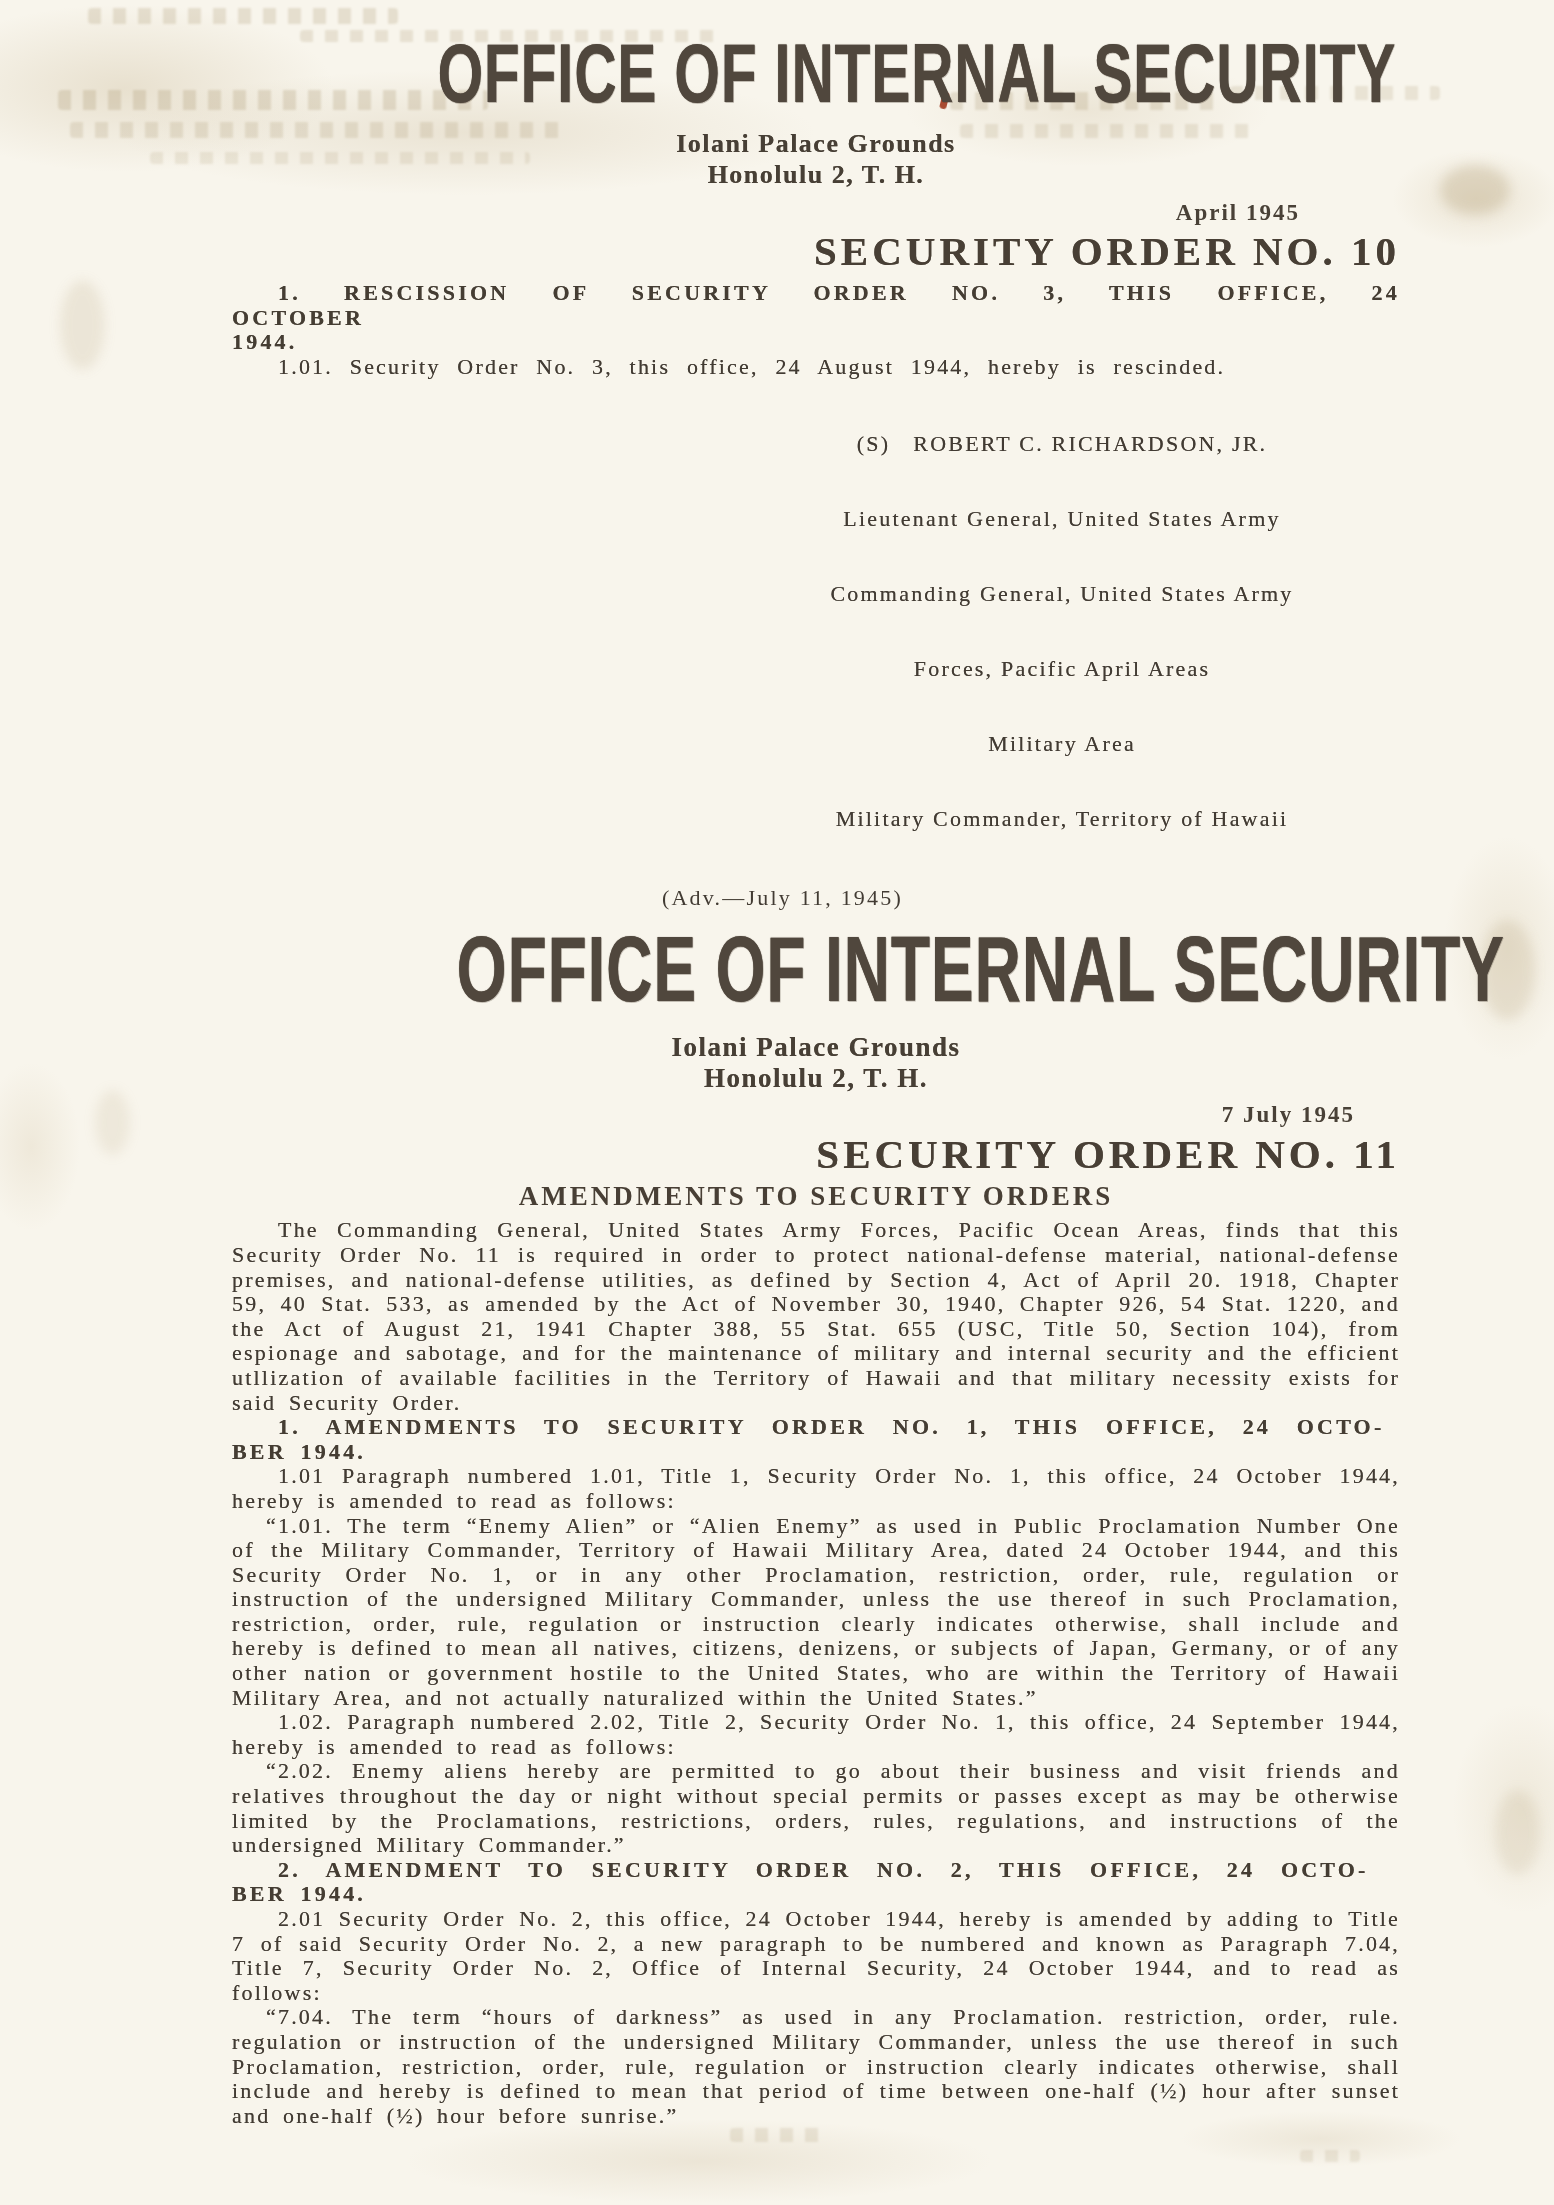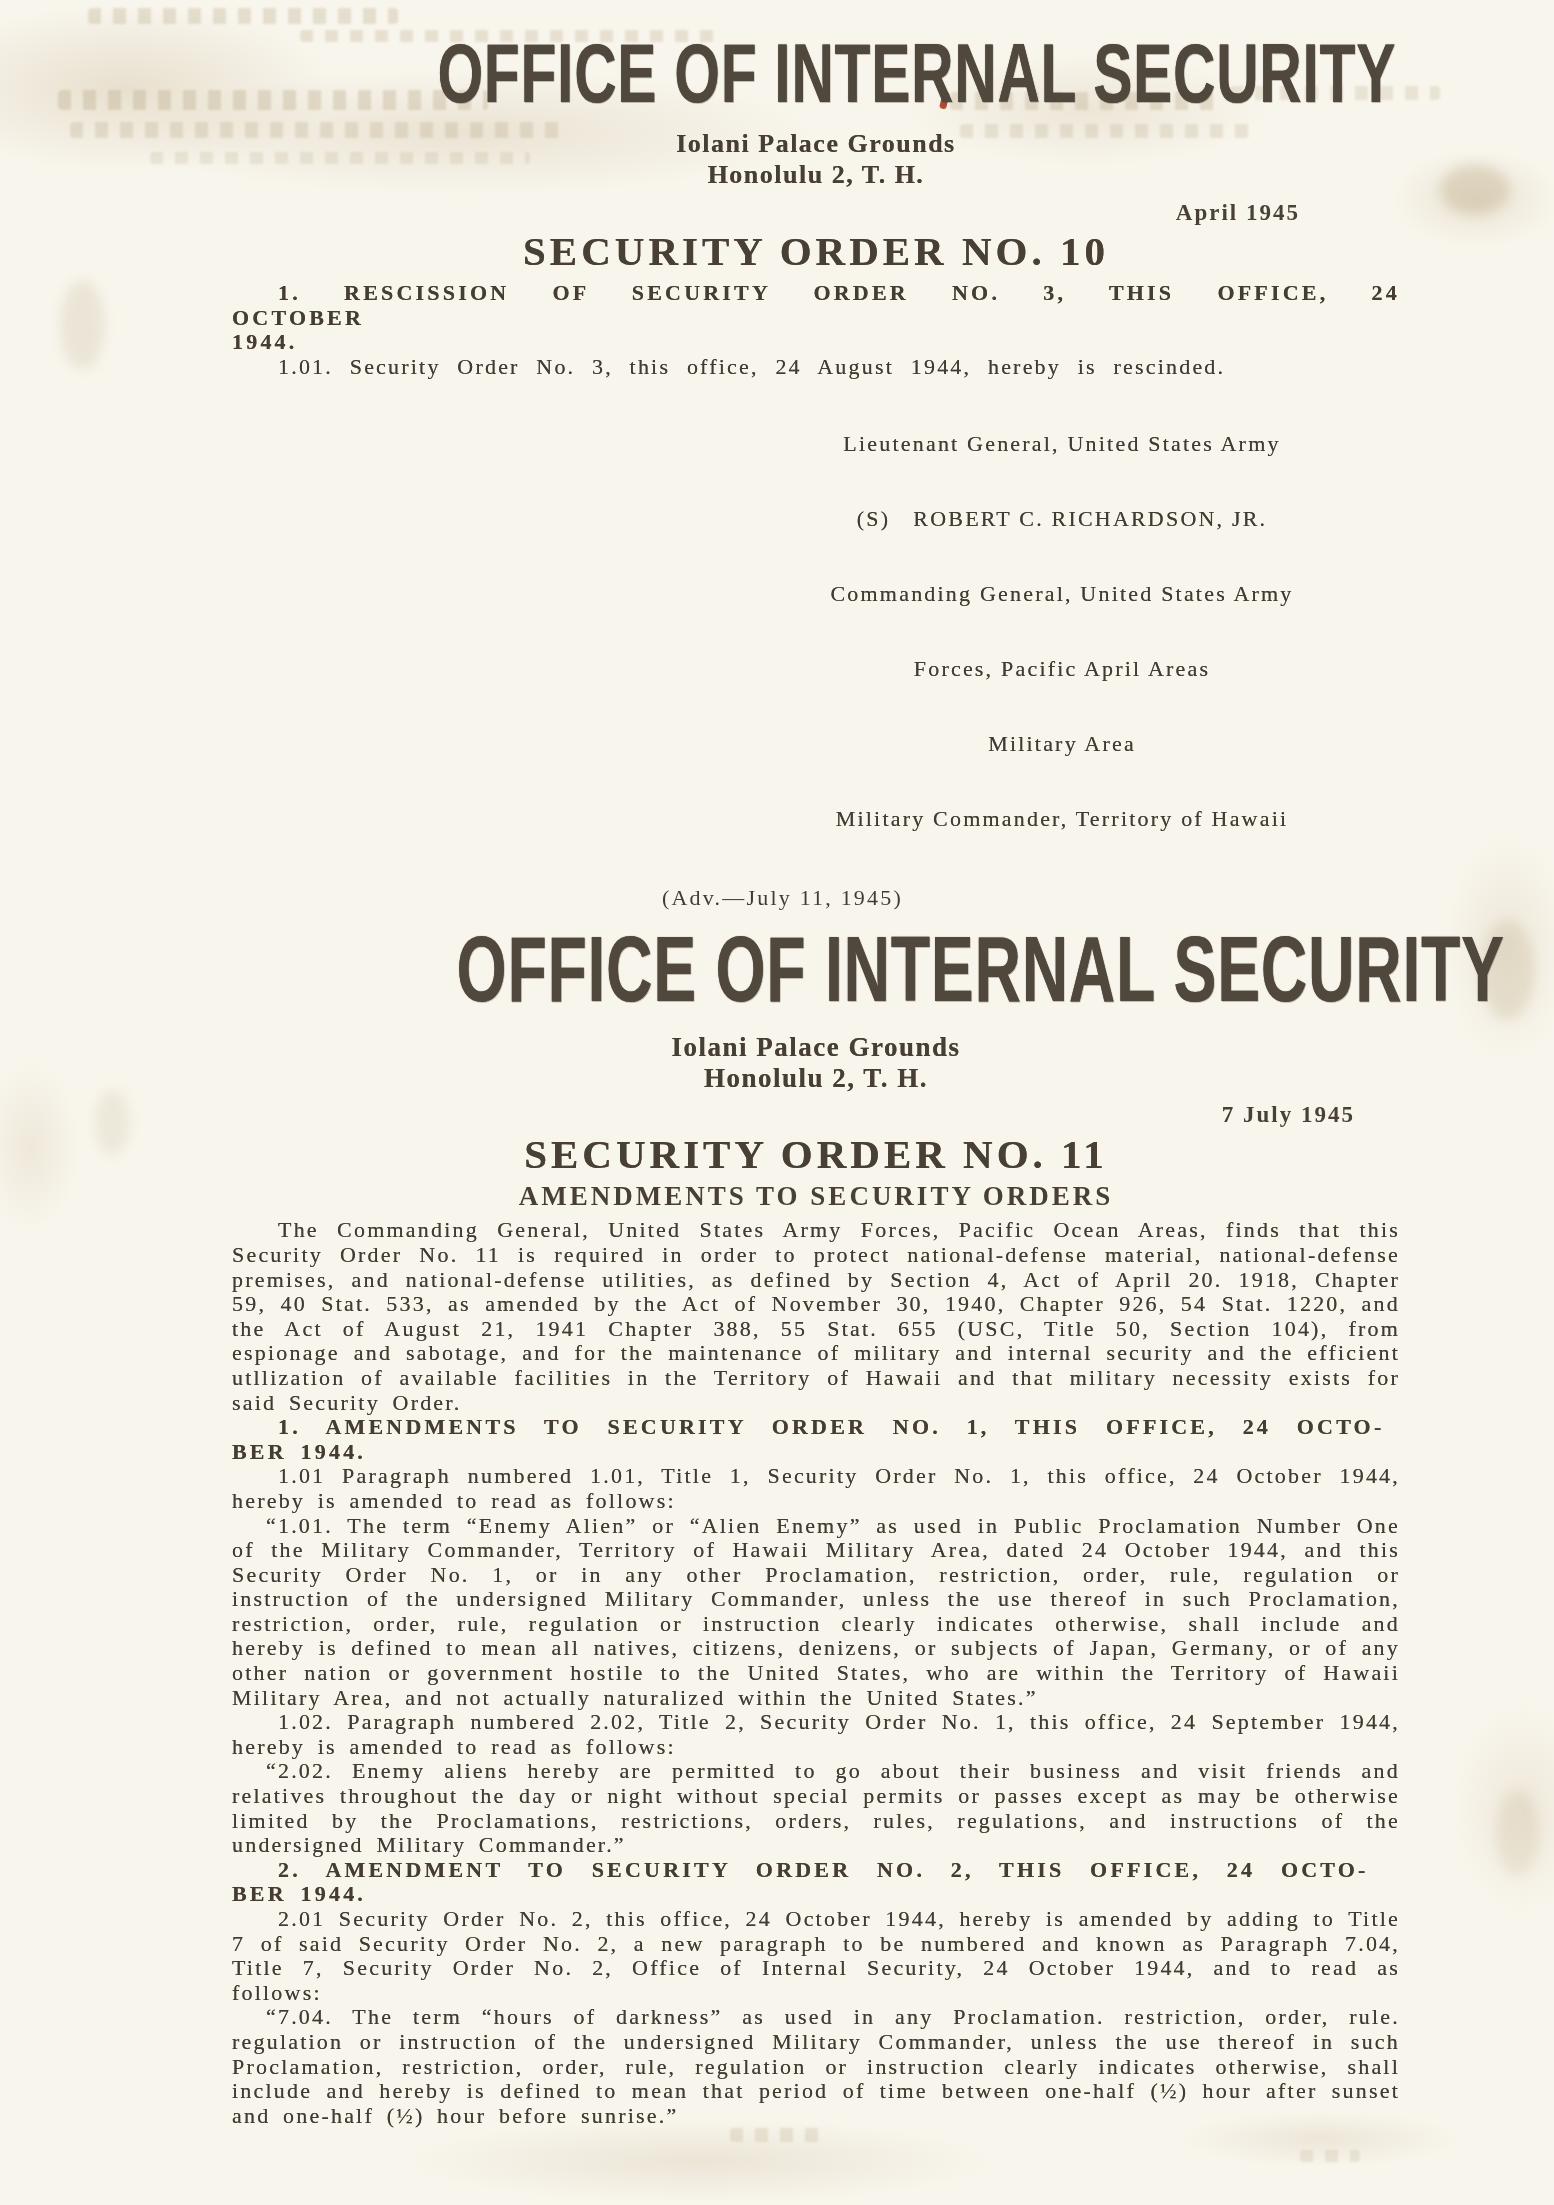--- a/index.html
+++ b/index.html
@@ -30,21 +30,21 @@
     text-shadow:0 0 1px rgba(70,60,48,.85),1px 1px 0 rgba(70,60,48,.25);
     transform:scaleX(.70);transform-origin:center;
   }
   .t1 .tt{font-size:84px;}
   .t2 .tt{font-size:92px;}
   .addr{margin:0;text-align:center;font-weight:bold;font-size:26px;line-height:31px;
         letter-spacing:1.5px;color:#473f35;text-shadow:0 0 .5px rgba(70,60,48,.8);}
   .o2 .addr{font-size:27px;}
   .dateline{margin:0;text-align:right;font-weight:bold;font-size:23px;letter-spacing:2px;color:#49413а;}
   .dateline{color:#494137;}
-  .ordtitle{margin:0;text-align:center;font-weight:bold;font-size:41px;line-height:46px;
+  .ordtitle{margin:0;text-align:right;font-weight:bold;font-size:41px;line-height:46px;
         letter-spacing:4px;color:#483f35;text-shadow:0 0 .6px rgba(70,60,48,.8);}
   .ordsub{margin:0;text-align:center;font-weight:bold;font-size:27px;line-height:32px;
         letter-spacing:3px;color:#483f35;}
   
   .bp{margin:0;font-size:22px;line-height:24.6px;letter-spacing:2.2px;word-spacing:5px;
       text-align:justify;text-indent:46px;color:#423b33;text-shadow:0 0 .5px rgba(66,59,51,.75);}
   .bp.quote{text-indent:34px;}
   .bhead{font-weight:bold;letter-spacing:3.2px;color:#453d33;}
   .stretch{word-spacing:17px;}
   .stretch2{word-spacing:9px;}
@@ -89,22 +89,22 @@
     <section>
       <div class="spacer0"></div>
       <h1 class="big-title t1"><span class="tt">OFFICE OF INTERNAL SECURITY</span></h1>
       <p class="addr" style="margin-top:4px;">Iolani Palace Grounds</p>
       <p class="addr">Honolulu 2, T. H.</p>
       <p class="dateline" style="padding-right:100px;margin-top:10px;">April 1945</p>
       <h2 class="ordtitle" style="margin-top:2px;">SECURITY ORDER NO. 10</h2>
       <p class="bp bhead" style="margin-top:7px;"><span class="stretch">1.  RESCISSION OF SECURITY ORDER NO. 3, THIS OFFICE, 24 OCTOBER</span><br><span>1944.</span></p>
       <p class="bp stretch2">1.01.  Security Order No. 3, this office, 24 August 1944, hereby is rescinded.</p>
       <div class="sig">
+        <div>(S)   ROBERT C. RICHARDSON, JR.</div>
         <div>Lieutenant General, United States Army</div>
-        <div>(S)   ROBERT C. RICHARDSON, JR.</div>
         <div>Commanding General, United States Army</div>
         <div>Forces, Pacific April Areas</div>
         <div>Military Area</div>
         <div>Military Commander, Territory of Hawaii</div>
       </div>
       <p class="adv">(Adv.—July 11, 1945)</p>
     </section>
 
     <section class="o2">
       <h1 class="big-title t2" style="margin-top:22px;line-height:72px;"><span class="tt">OFFICE OF INTERNAL SECURITY</span></h1>

